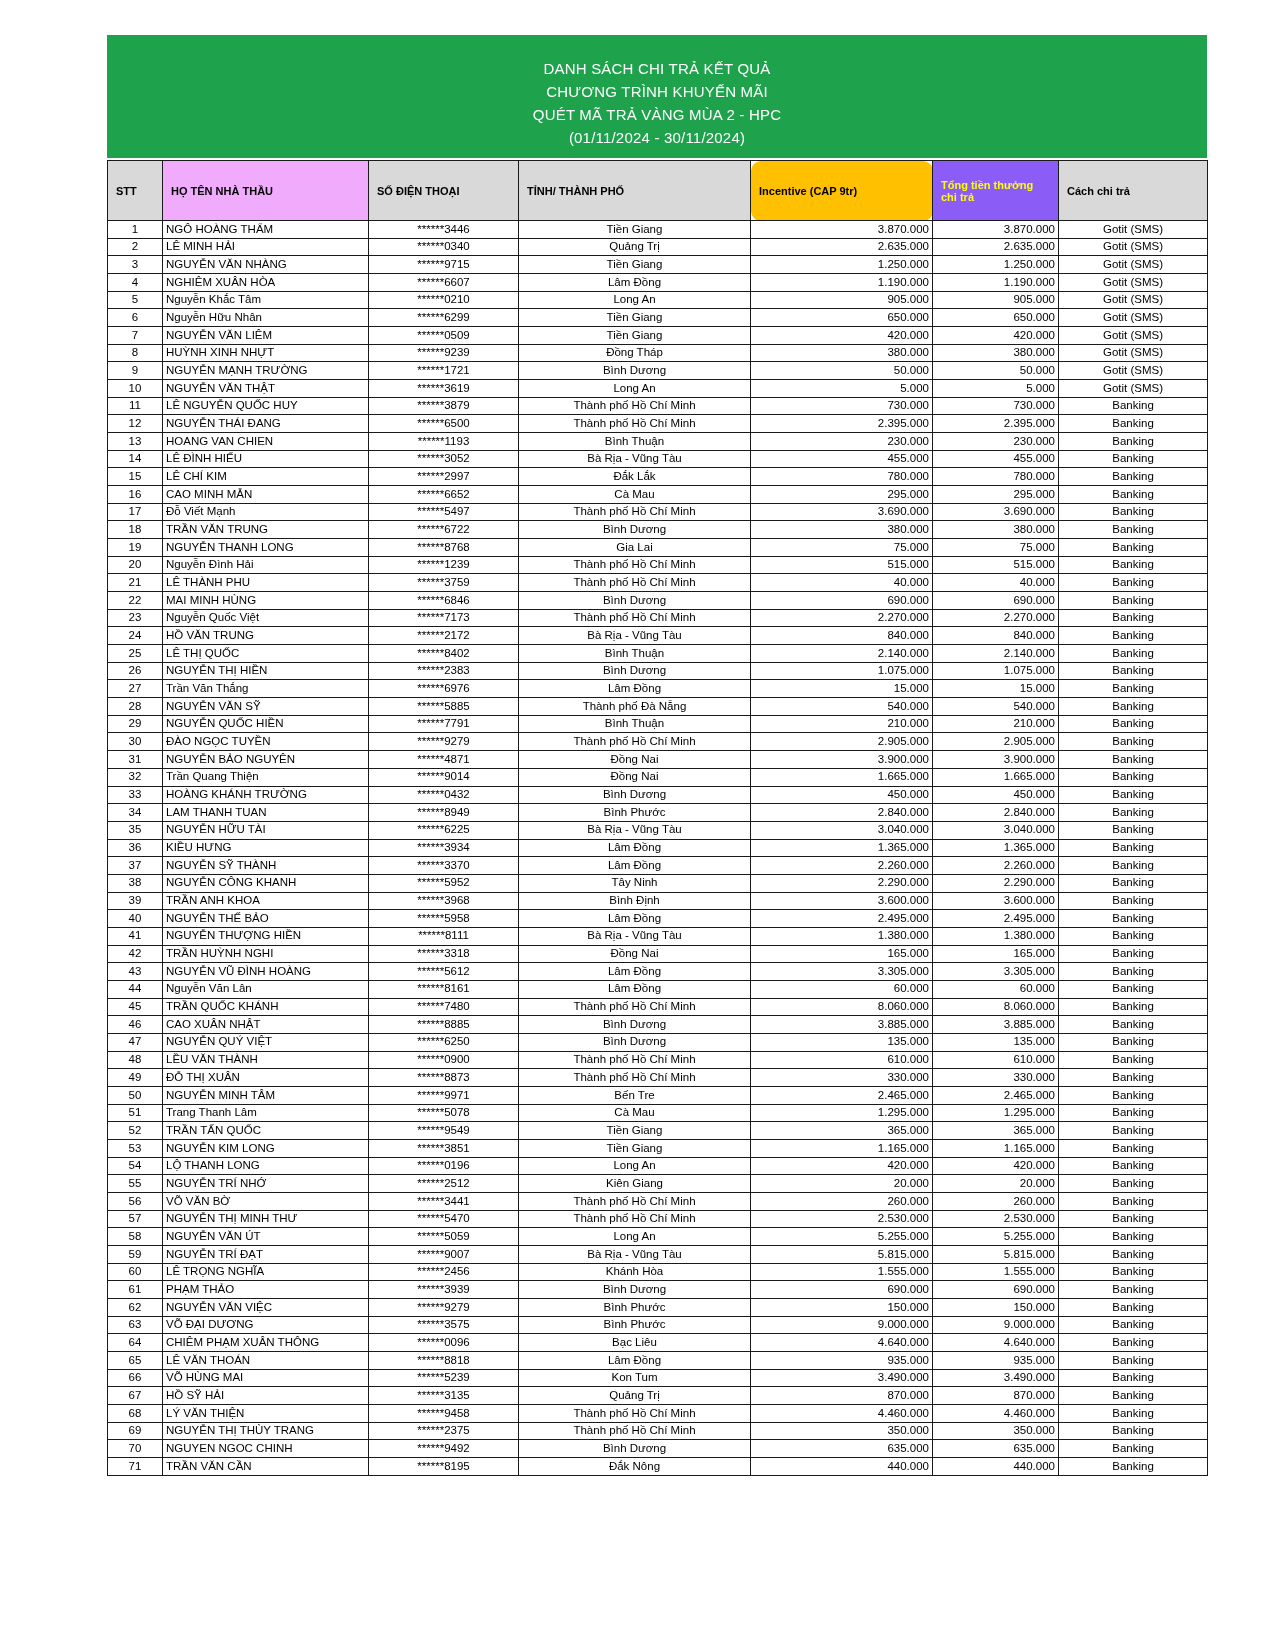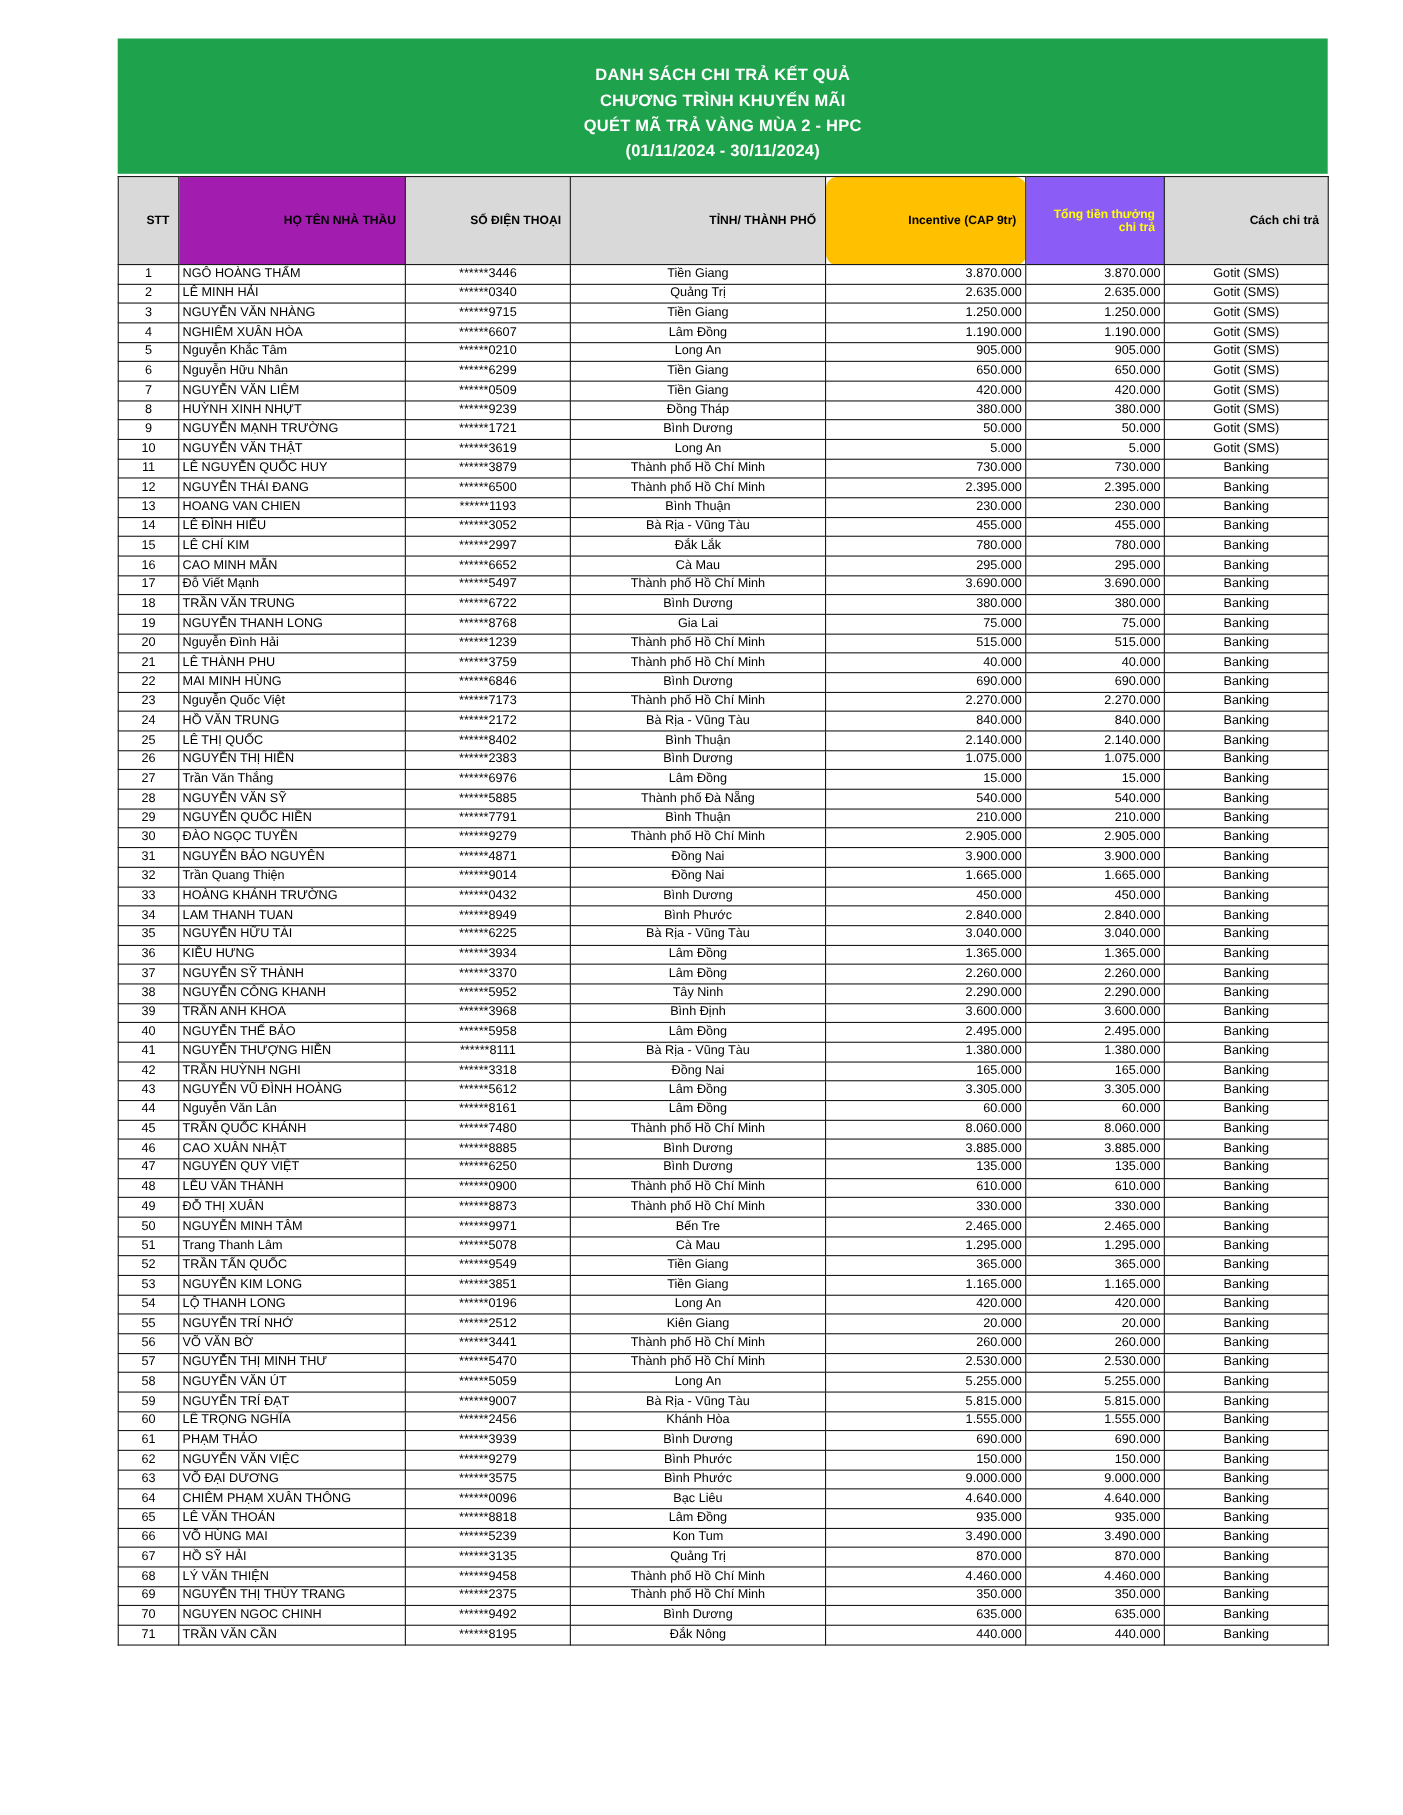--- a/index.html
+++ b/index.html
@@ -14,42 +14,42 @@
 
   .banner {
     width: 100%;
     height: 123px;
     box-sizing: border-box;
     padding-top: 22px;
     text-align: center;
   }
   .banner div {
     color: #ffffff;
-    font-weight: bold;
+    font-weight: normal;
     font-size: 15px;
     line-height: 23px;
     letter-spacing: 0.2px;
   }
 
   table.payout {
     border-collapse: collapse;
     table-layout: fixed;
     width: 1100px;
     margin-top: 2px;
   }
   table.payout th, table.payout td {
     border: 1px solid #1a1a1a;
     overflow: hidden;
     white-space: nowrap;
   }
   table.payout th {
-    height: 80px;
+    height: 60px;
     font-size: 11px;
     font-weight: bold;
-    text-align: right;
+    text-align: left;
     vertical-align: middle;
     white-space: normal;
     padding: 2px 8px;
     box-sizing: border-box;
   }
   table.payout td {
     height: 17.68px;
     font-size: 11.5px;
     line-height: 1;
     vertical-align: middle;
@@ -78,21 +78,21 @@
         <col style="width:206px">
         <col style="width:150px">
       <col style="width:232px">
         <col style="width:182px">
         <col style="width:126px">
       <col style="width:149px">
     </colgroup>
     <thead>
       <tr>
         <th style="background: rgb(217, 217, 217); color: rgb(0, 0, 0);">STT</th>
-        <th style="background: #a21caf; color: rgb(0, 0, 0);">HỌ TÊN NHÀ THẦU</th>
+        <th style="background: #f0abfc; color: rgb(0, 0, 0);">HỌ TÊN NHÀ THẦU</th>
         <th style="background: rgb(217, 217, 217); color: rgb(0, 0, 0);">SỐ ĐIỆN THOẠI</th>
         <th style="background: rgb(217, 217, 217); color: rgb(0, 0, 0);">TỈNH/ THÀNH PHỐ</th>
         <th style="background: rgb(255, 192, 0); color: rgb(0, 0, 0); border-radius: 10px;">Incentive (CAP 9tr)</th>
         <th style="background: #8b5cf6; color: rgb(255, 255, 0);">Tổng tiền thưởng chi trả</th>
         <th style="background: rgb(217, 217, 217); color: rgb(0, 0, 0);">Cách chi trả</th>
       </tr>
     </thead>
     <tbody>
         <tr>
           <td class="a-c">1</td>

